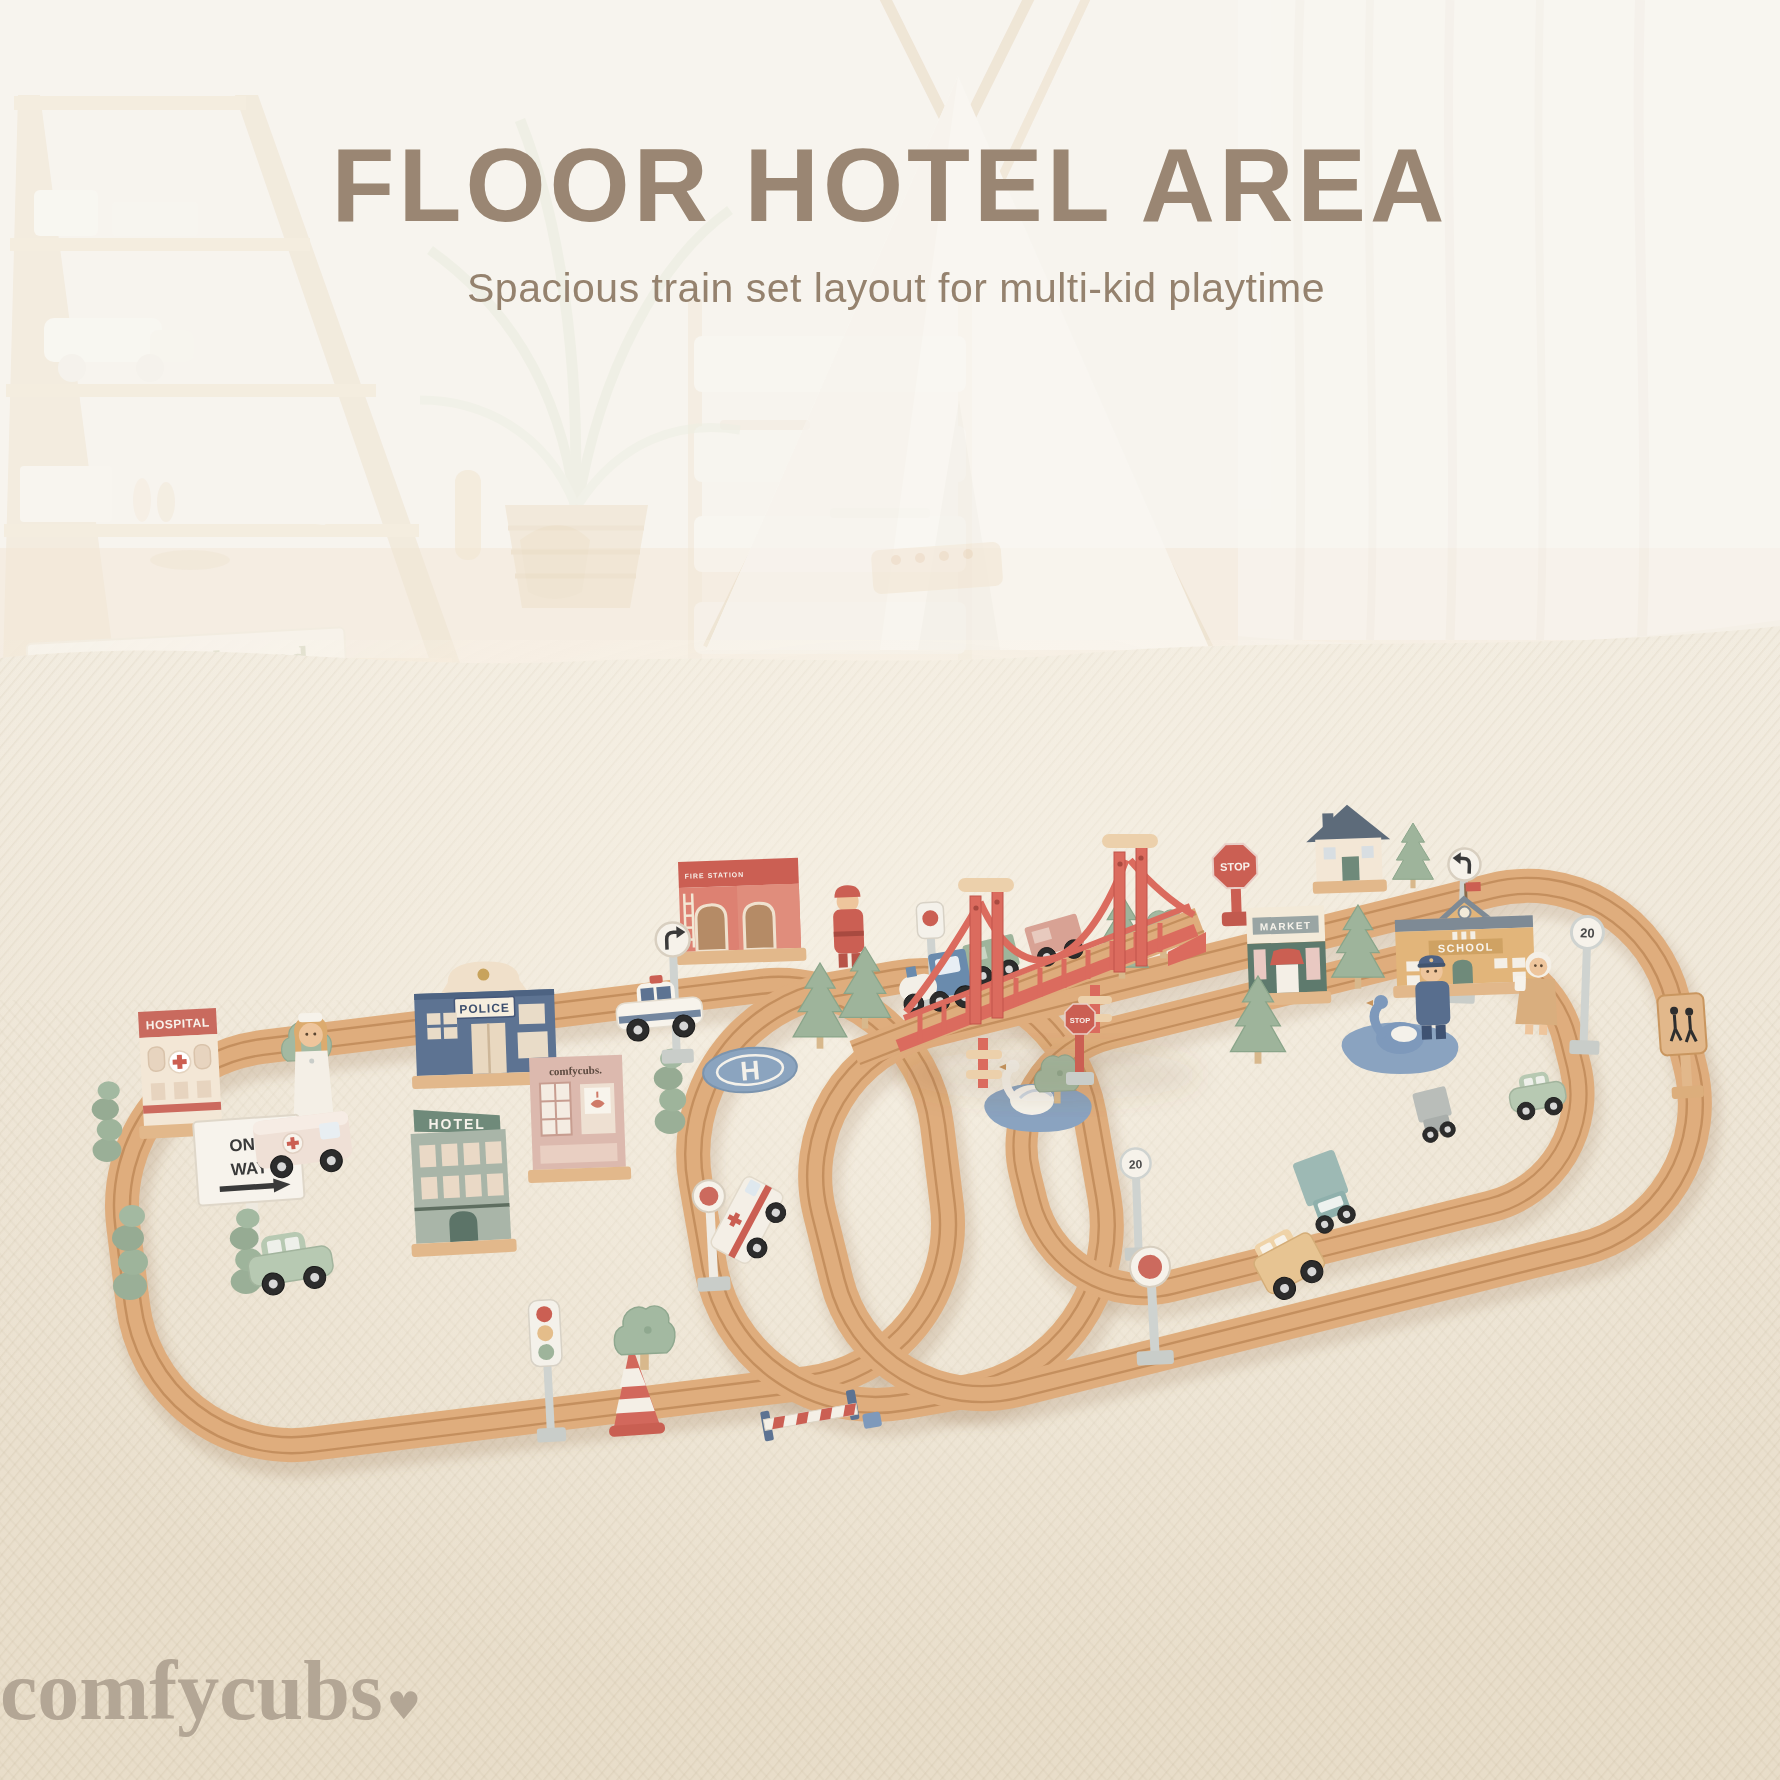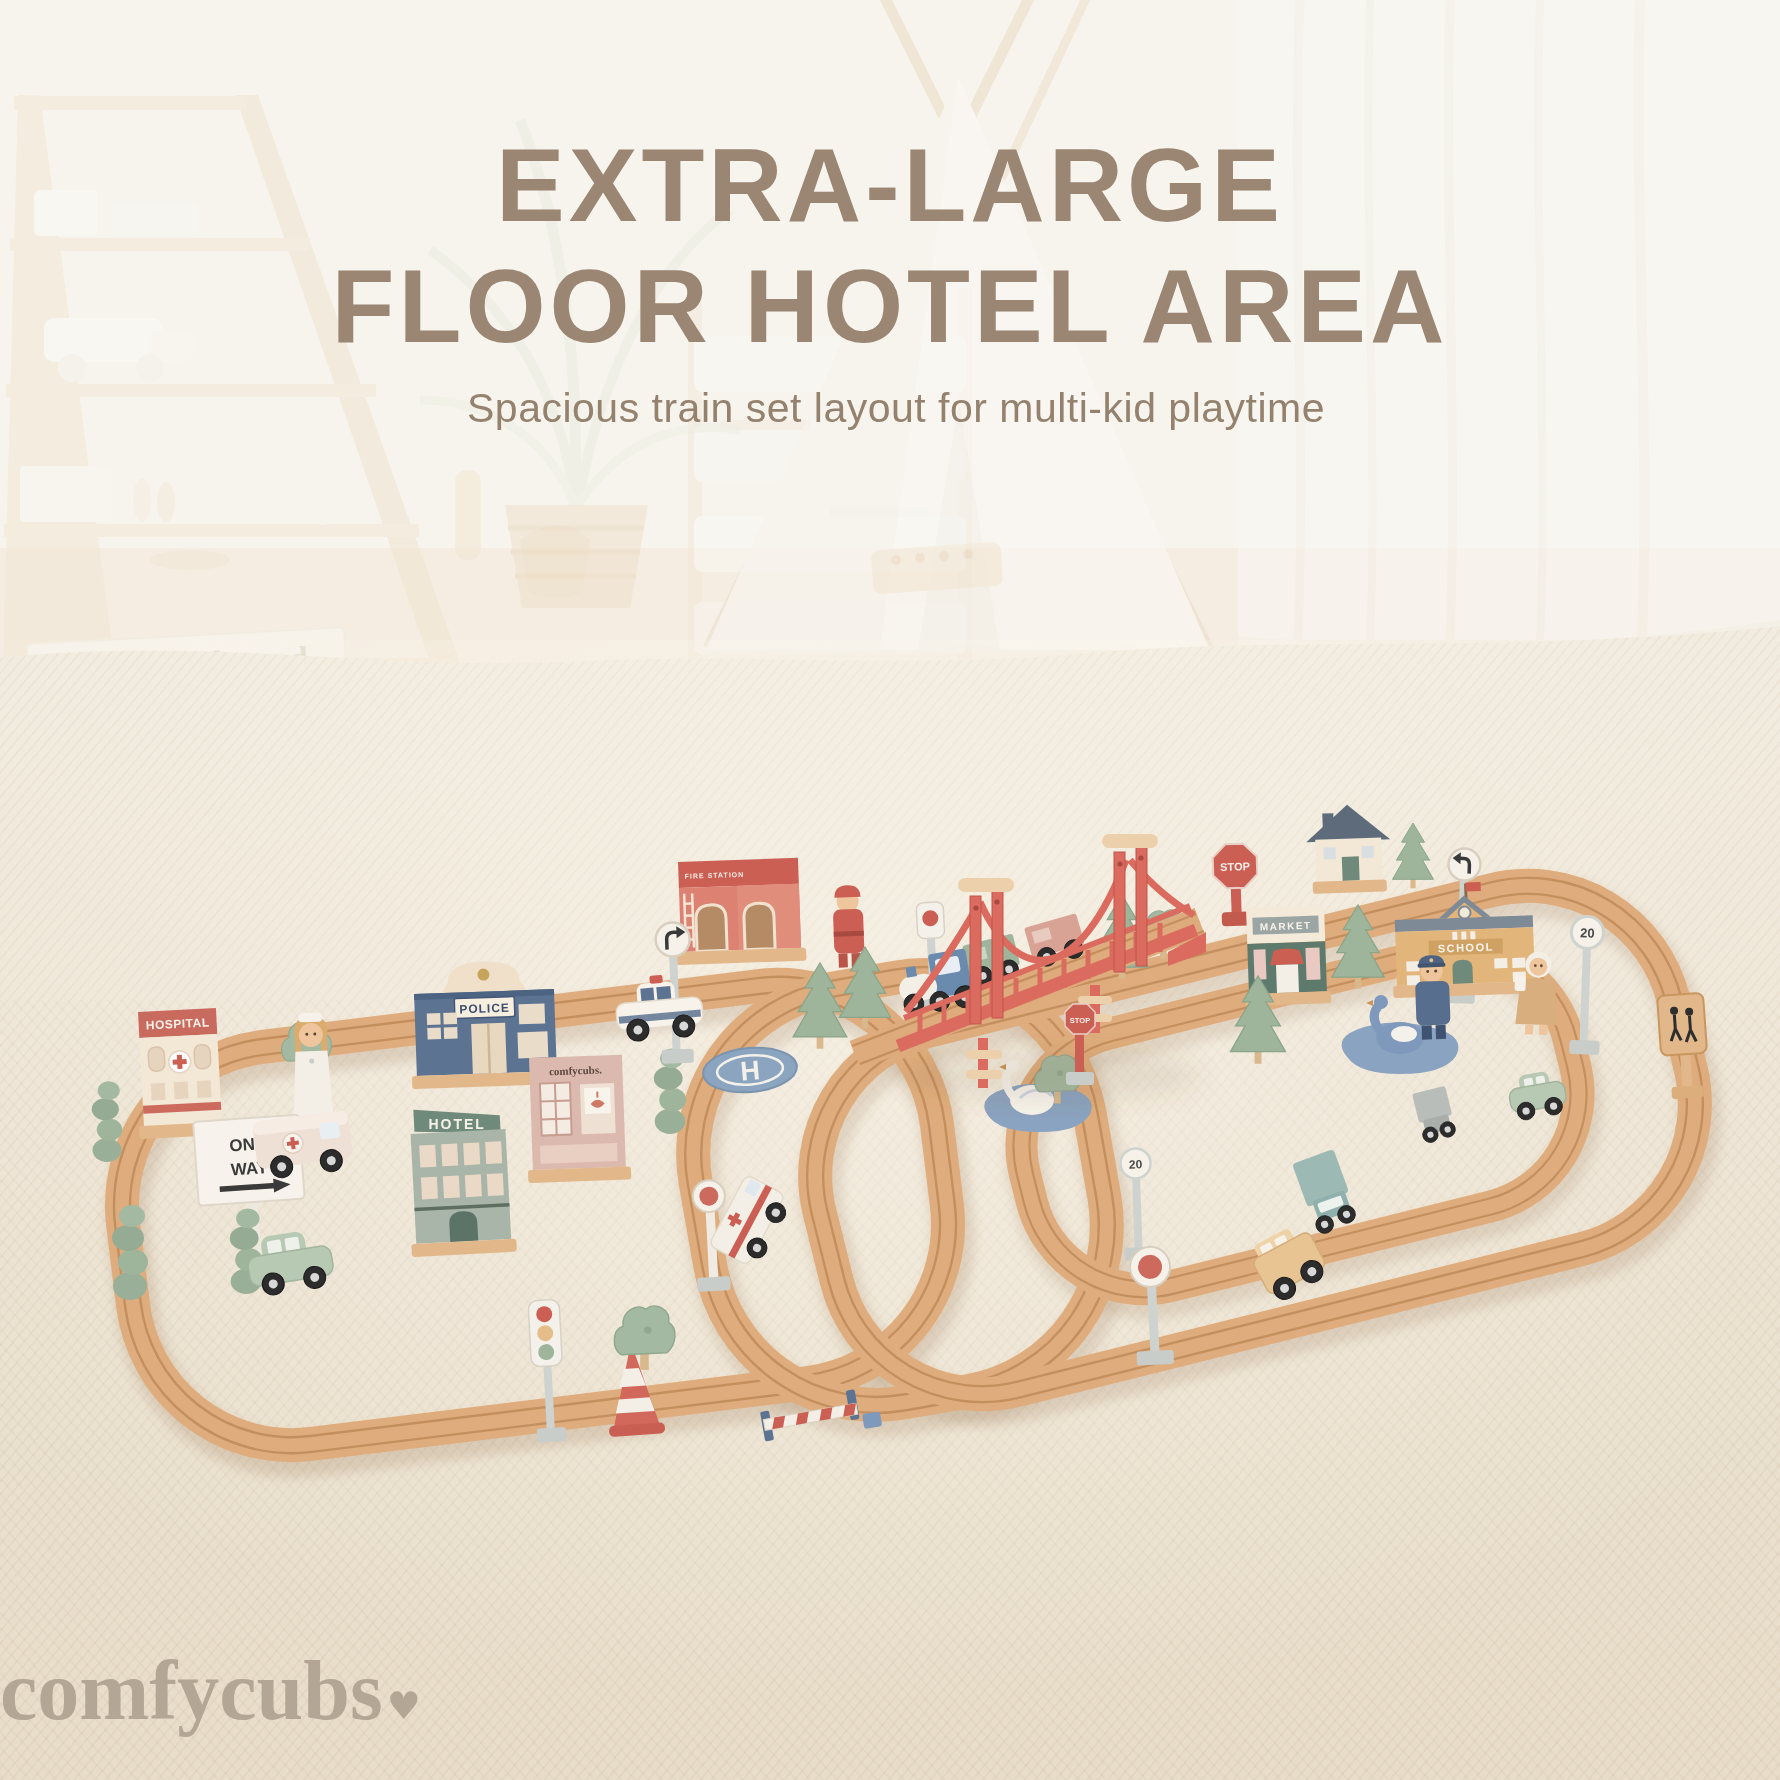--- a/index.html
+++ b/index.html
@@ -694,20 +694,19 @@
   <rect x="13" y="4" width="12" height="12" rx="2" fill="#f7f2e8"></rect>
         <rect x="29" y="4" width="12" height="12" rx="2" fill="#f7f2e8"></rect>
   <rect x="0" y="12" width="64" height="40" rx="7" fill="#e7c492" stroke="#d4ad78" stroke-width="1.5"></rect>
   <use href="#wheel" transform="translate(16,52)"></use>
         <use href="#wheel" transform="translate(48,50)"></use>
 </g>
 
 </svg>
 
 <div class="hero">
-  <div class="t1">EXTRA-LARGE</div>
   <div class="t2">FLOOR HOTEL AREA</div>
   <div class="sub">Spacious train set layout for multi-kid playtime</div>
 </div>
 
 <div class="logo"><span>comfycubs</span><span class="heart">♥</span></div>
 
 </div>
 
 </body></html>

